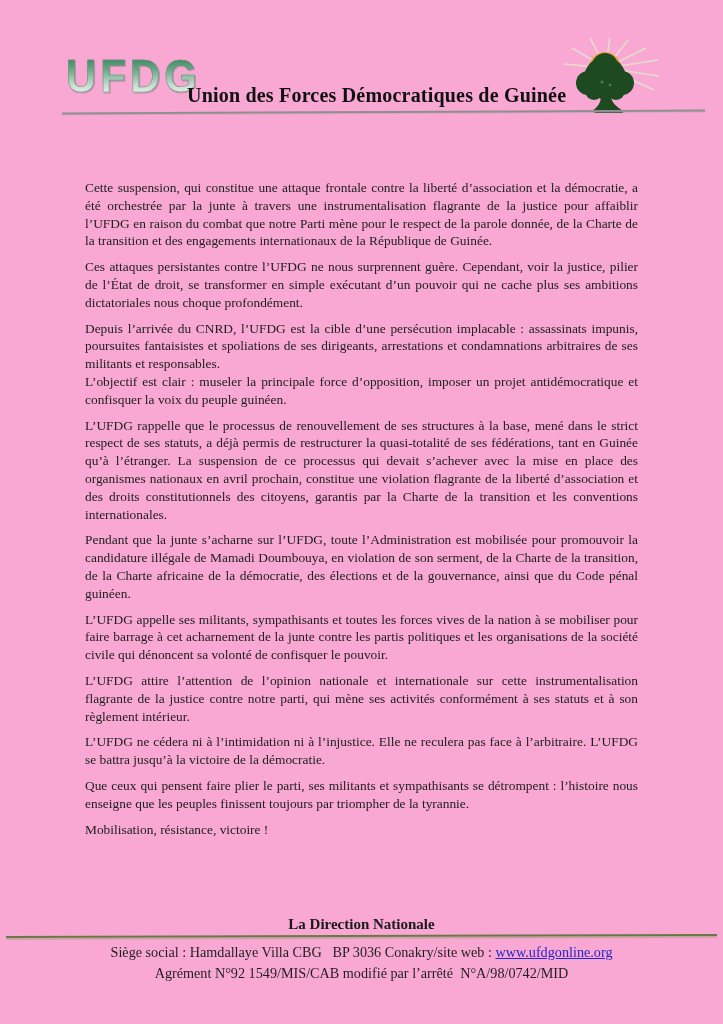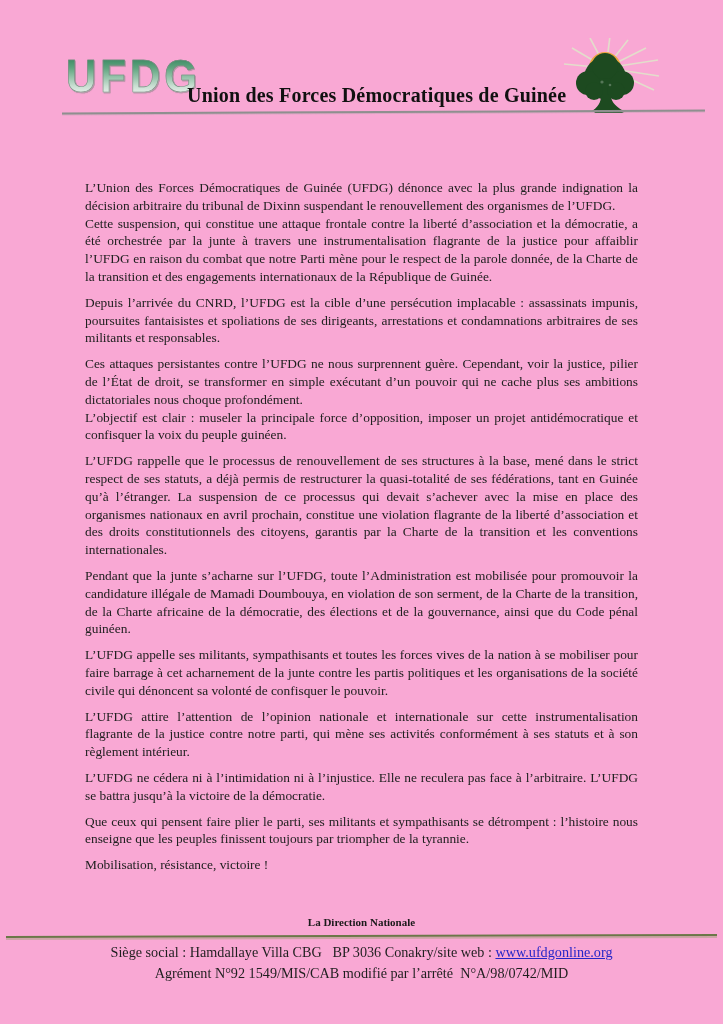--- a/index.html
+++ b/index.html
@@ -95,21 +95,21 @@
   }
   .para { margin: 0; }
   .para.gap { margin-top: 8px; }
 
   .signature {
     position: absolute;
     top: 916px;
     left: 0;
     width: 723px;
     text-align: center;
-    font-size: 11px;
+    font-size: 15px;
     font-weight: bold;
     color: #1a1a1a;
   }
 
   
   .footer-rule {
     position: absolute;
     left: 6px;
     top: 935px;
     width: 711px;
@@ -183,24 +183,23 @@
         <circle cx="42" cy="44" r="1.6"></circle>
         <circle cx="50" cy="47" r="1.3"></circle>
       </g>
     </svg>
   </div>
 
   <div class="header-rule"></div>
 
 
   <main class="body">
-    <p class="para">L’Union des Forces Démocratiques de Guinée (UFDG) dénonce avec la plus grande indignation la décision arbitraire du tribunal de Dixinn suspendant le renouvellement des organismes de l’UFDG.</p>
     <p class="para">Cette suspension, qui constitue une attaque frontale contre la liberté d’association et la démocratie, a été orchestrée par la junte à travers une instrumentalisation flagrante de la justice pour affaiblir l’UFDG en raison du combat que notre Parti mène pour le respect de la parole donnée, de la Charte de la transition et des engagements internationaux de la République de Guinée.</p>
+    <p class="para gap">Ces attaques persistantes contre l’UFDG ne nous surprennent guère. Cependant, voir la justice, pilier de l’État de droit, se transformer en simple exécutant d’un pouvoir qui ne cache plus ses ambitions dictatoriales nous choque profondément.</p>
     <p class="para gap">Depuis l’arrivée du CNRD, l’UFDG est la cible d’une persécution implacable : assassinats impunis, poursuites fantaisistes et spoliations de ses dirigeants, arrestations et condamnations arbitraires de ses militants et responsables.</p>
-    <p class="para gap">Ces attaques persistantes contre l’UFDG ne nous surprennent guère. Cependant, voir la justice, pilier de l’État de droit, se transformer en simple exécutant d’un pouvoir qui ne cache plus ses ambitions dictatoriales nous choque profondément.</p>
     <p class="para">L’objectif est clair : museler la principale force d’opposition, imposer un projet antidémocratique et confisquer la voix du peuple guinéen.</p>
     <p class="para gap">L’UFDG rappelle que le processus de renouvellement de ses structures à la base, mené dans le strict respect de ses statuts, a déjà permis de restructurer la quasi-totalité de ses fédérations, tant en Guinée qu’à l’étranger. La suspension de ce processus qui devait s’achever avec la mise en place des organismes nationaux en avril prochain, constitue une violation flagrante de la liberté d’association et des droits constitutionnels des citoyens, garantis par la Charte de la transition et les conventions internationales.</p>
     <p class="para gap">Pendant que la junte s’acharne sur l’UFDG, toute l’Administration est mobilisée pour promouvoir la candidature illégale de Mamadi Doumbouya, en violation de son serment, de la Charte de la transition, de la Charte africaine de la démocratie, des élections et de la gouvernance, ainsi que du Code pénal guinéen.</p>
     <p class="para gap">L’UFDG appelle ses militants, sympathisants et toutes les forces vives de la nation à se mobiliser pour faire barrage à cet acharnement de la junte contre les partis politiques et les organisations de la société civile qui dénoncent sa volonté de confisquer le pouvoir.</p>
     <p class="para gap">L’UFDG attire l’attention de l’opinion nationale et internationale sur cette instrumentalisation flagrante de la justice contre notre parti, qui mène ses activités conformément à ses statuts et à son règlement intérieur.</p>
     <p class="para gap">L’UFDG ne cédera ni à l’intimidation ni à l’injustice. Elle ne reculera pas face à l’arbitraire. L’UFDG se battra jusqu’à la victoire de la démocratie.</p>
     <p class="para gap">Que ceux qui pensent faire plier le parti, ses militants et sympathisants se détrompent : l’histoire nous enseigne que les peuples finissent toujours par triompher de la tyrannie.</p>
     <p class="para gap">Mobilisation, résistance, victoire !</p>
   </main>
 

